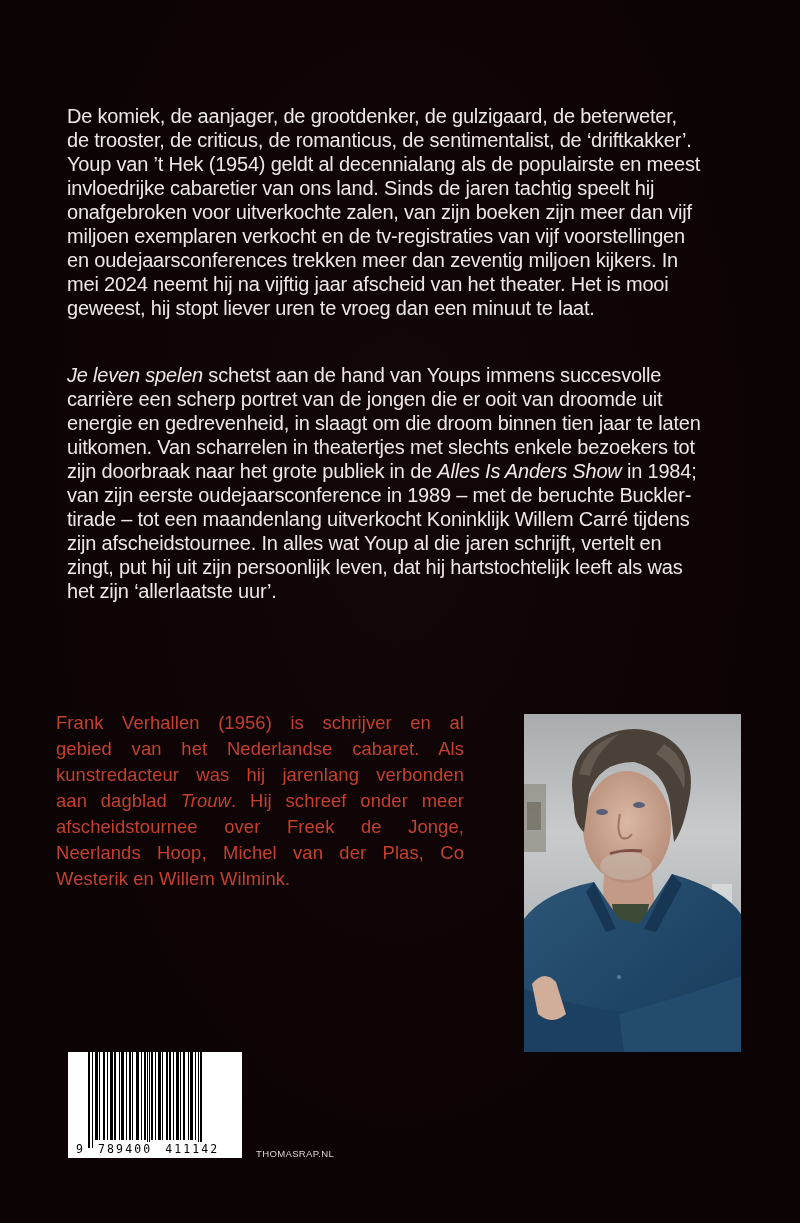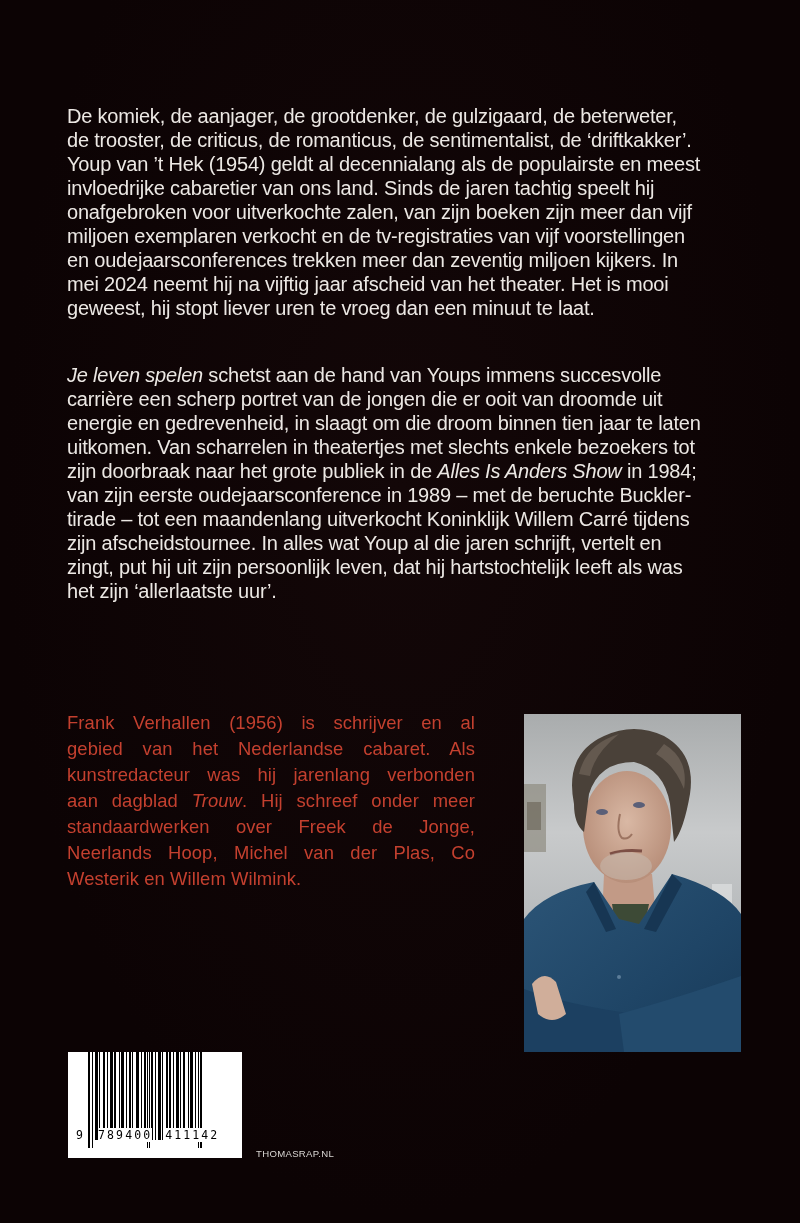--- a/index.html
+++ b/index.html
@@ -36,21 +36,21 @@
     #para2 { top: 363px; }
     .blurb .line {
       display: block;
       white-space: nowrap;
     }
     em {
       font-style: italic;
     }
     .author-bio {
       position: absolute;
-      left: 67px;
+      left: 56px;
       top: 710px;
       width: 408px;
       color: #c4402f;
       font-size: 18.4px;
       line-height: 26px;
       text-align: justify;
       text-align-last: left;
       letter-spacing: 0.1px;
     }
     .author-bio .line {
@@ -99,21 +99,21 @@
     }
     .barcode .bar.long {
       height: 96px;
     }
     .barcode .gap {
       height: 88px;
     }
     .barcode .digits {
       position: absolute;
       left: 8px;
-      bottom: 16px;
+      bottom: 2px;
       width: 160px;
       font-family: "DejaVu Sans Mono", "Liberation Mono", monospace;
       font-size: 11.5px;
       color: #000;
       letter-spacing: 2.1px;
       background: transparent;
       margin-top: 26px;
     }
     .barcode .digits span {
       background: #fff;
@@ -159,21 +159,21 @@
       <span class="line">zingt, put hij uit zijn persoonlijk leven, dat hij hartstochtelijk leeft als was</span>
       <span class="line">het zijn ‘allerlaatste uur’.</span>
     </p>
   </div>
 
   <div class="author-bio">
     <span class="line">Frank Verhallen (1956) is schrijver en al</span>
     <span class="line">gebied van het Nederlandse cabaret. Als</span>
     <span class="line">kunstredacteur was hij jarenlang verbonden</span>
     <span class="line"><span>aan dagblad </span><em>Trouw</em><span>. Hij schreef onder meer</span></span>
-    <span class="line">standaardwerken over Freek de Jonge,</span>
+    <span class="line">afscheidstournee over Freek de Jonge,</span>
     <span class="line">Neerlands Hoop, Michel van der Plas, Co</span>
     <span class="line last">Westerik en Willem Wilmink.</span>
   </div>
 
   <div class="photo">
     <svg viewBox="0 0 217 338" preserveAspectRatio="none">
       <defs>
         <linearGradient id="bg" x1="0" y1="0" x2="0" y2="1">
           <stop offset="0" stop-color="#a9acad"></stop>
           <stop offset="0.35" stop-color="#c8cacb"></stop>

